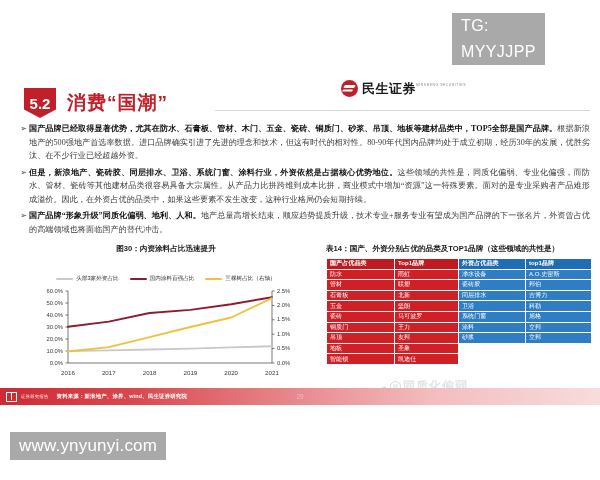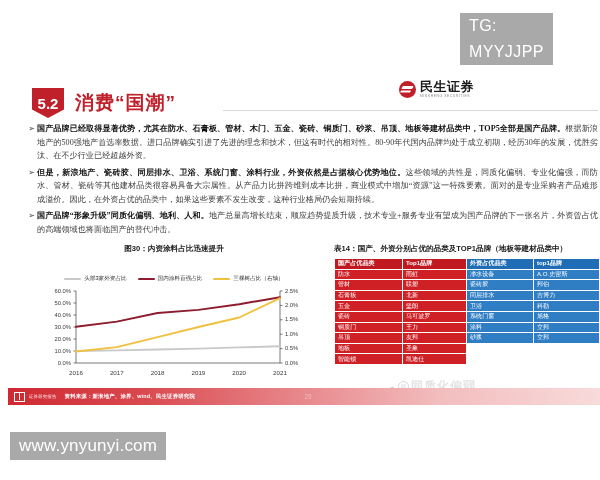--- a/index.html
+++ b/index.html
@@ -2,42 +2,42 @@
 <html><head>
 <meta charset="utf-8">
 <style>
   html,body{margin:0;padding:0;}
   body{
     width:600px;height:480px;background:#ffffff;overflow:hidden;position:relative;
     font-family:"Liberation Sans","DejaVu Sans",sans-serif;
     -webkit-font-smoothing:antialiased;
   }
   #slide{
-    position:absolute;left:8px;top:0;width:476px;height:410px;background:#ffffff;
+    position:absolute;left:0;top:0;width:476px;height:410px;background:#ffffff;
   }
   
   .tg-tag{
     position:absolute;left:452px;top:13px;
     background:#a9a9a9;color:#ffffff;
     font-size:16px;line-height:26px;padding:0 9px;letter-spacing:.4px;
   }
   
   .brand{
     position:absolute;right:10px;top:80px;display:flex;align-items:center;gap:4px;
   }
   .brand-mark{
     width:17px;height:17px;border-radius:50%;
     background:#c0202a;position:relative;flex:0 0 auto;
   }
   .brand-mark::after{
     content:"";position:absolute;left:3px;top:5px;width:11px;height:3px;
     background:#fff;transform:skewX(-26deg);border-radius:1px;
     box-shadow:0 4px 0 -0.5px #fff;
   }
-  .brand-txt{display:flex;flex-direction:column;line-height:1;}
+  .brand-txt{display:flex;line-height:1;}
   .brand-cn{font-size:13px;font-weight:bold;color:#1a1a1a;letter-spacing:.5px;}
   .brand-en{font-size:3.4px;color:#8a8a8a;letter-spacing:.55px;margin-top:2px;}
   
   .sec-head{position:absolute;left:24px;top:88px;display:flex;align-items:center;gap:11px;}
   .sec-badge{
     width:32px;height:30px;background:#c0202a;color:#fff;
     font-size:15px;font-weight:bold;display:flex;align-items:center;justify-content:center;
     clip-path:polygon(0 0,100% 0,100% 72%,50% 100%,0 72%);
   }
   .sec-title{font-size:19px;font-weight:bold;color:#c0202a;letter-spacing:1px;}
@@ -209,21 +209,21 @@
           <div class="xtick" style="left: 72.8px; width: 28px; top: 84px;">2017</div>
           <div class="xtick" style="left: 113.6px; width: 28px; top: 84px;">2018</div>
           <div class="xtick" style="left: 154.4px; width: 28px; top: 84px;">2019</div>
           <div class="xtick" style="left: 195.2px; width: 28px; top: 84px;">2020</div>
           <div class="xtick" style="left: 236px; width: 28px; top: 84px;">2021</div>
         </div>
     </div>
   </div>
 
   <div class="panel-right">
-    <div class="tbl-cap">表14：国产、外资分别占优的品类及TOP1品牌（地板等建材品类中）</div>
+    <div class="tbl-cap">表14：国产、外资分别占优的品类及TOP1品牌（这些领域的共性是）</div>
     <table class="t14">
       <colgroup>
           <col style="width:68px">
           <col style="width:64px">
           <col style="width:67px">
           <col style="width:66px">
         </colgroup>
       <tbody id="tbody">
           <tr>
             <td class="hdr redh">国产占优品类</td>

